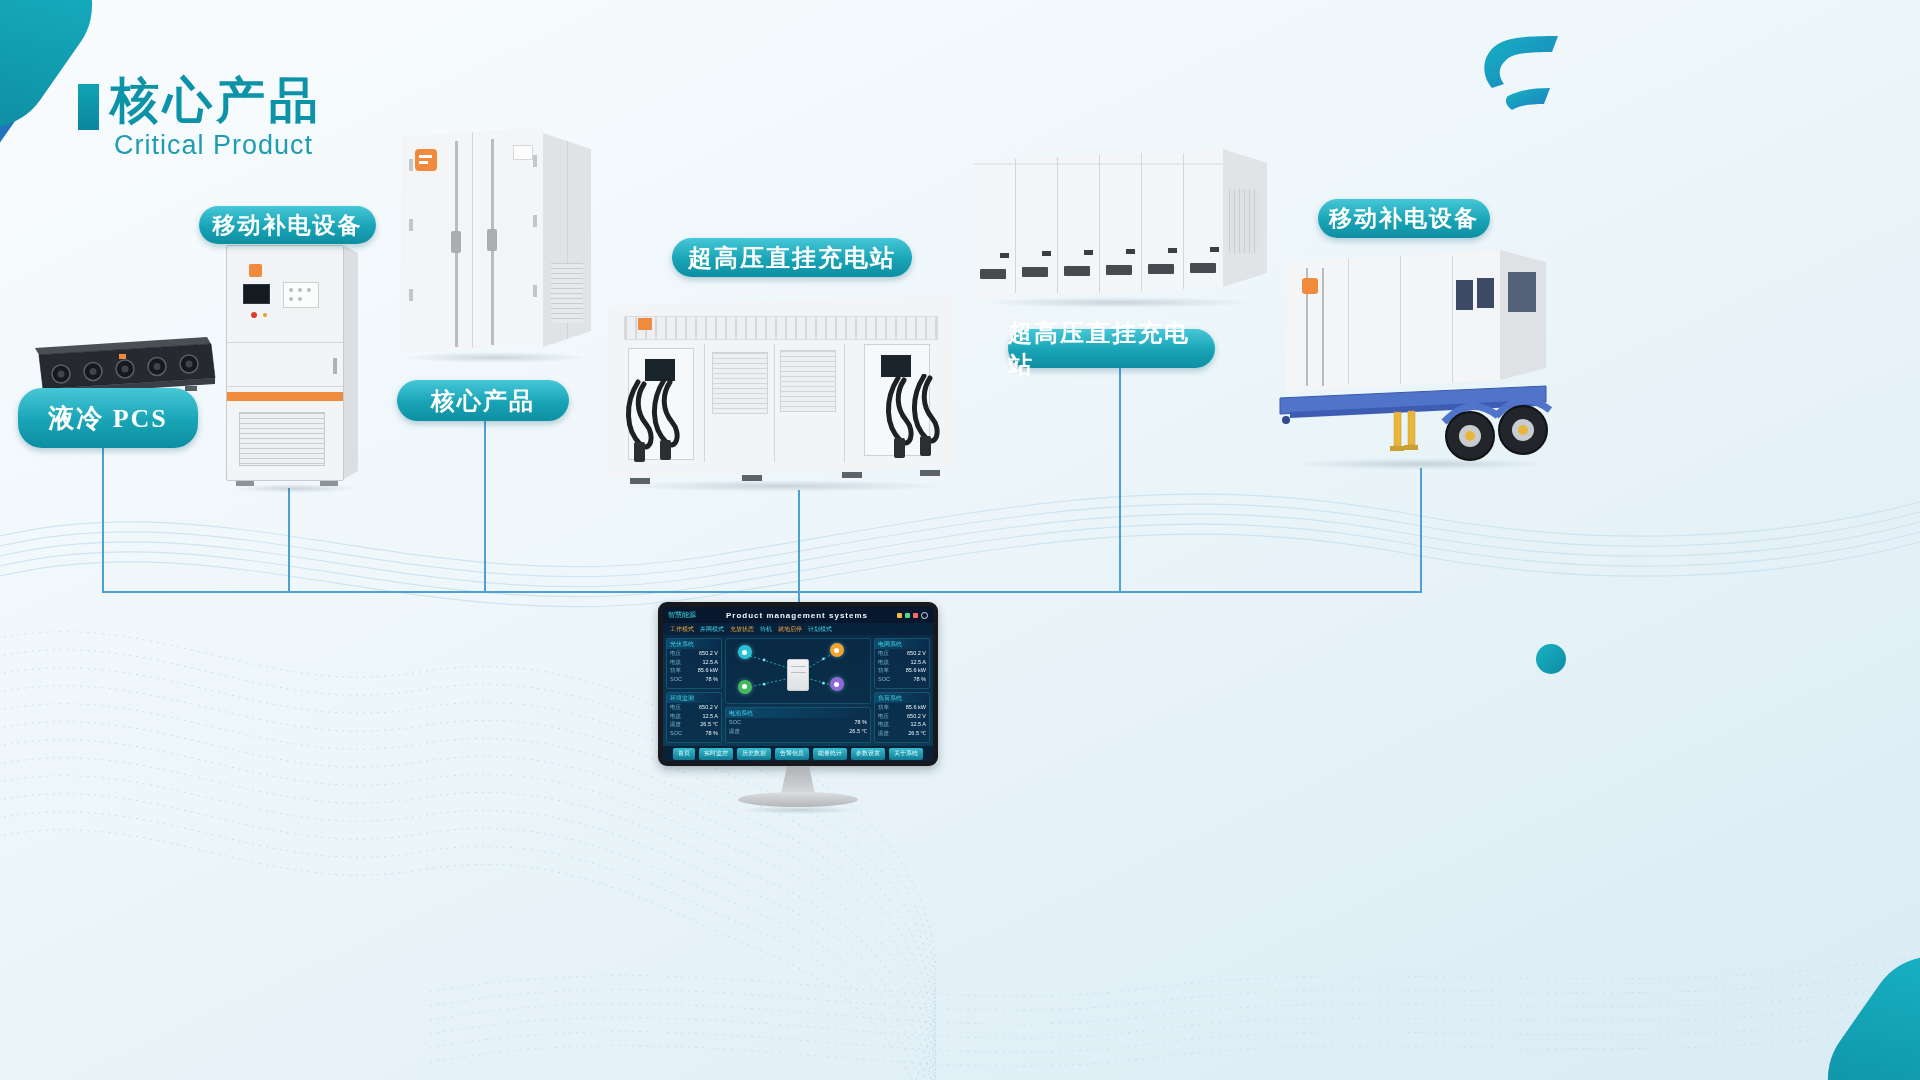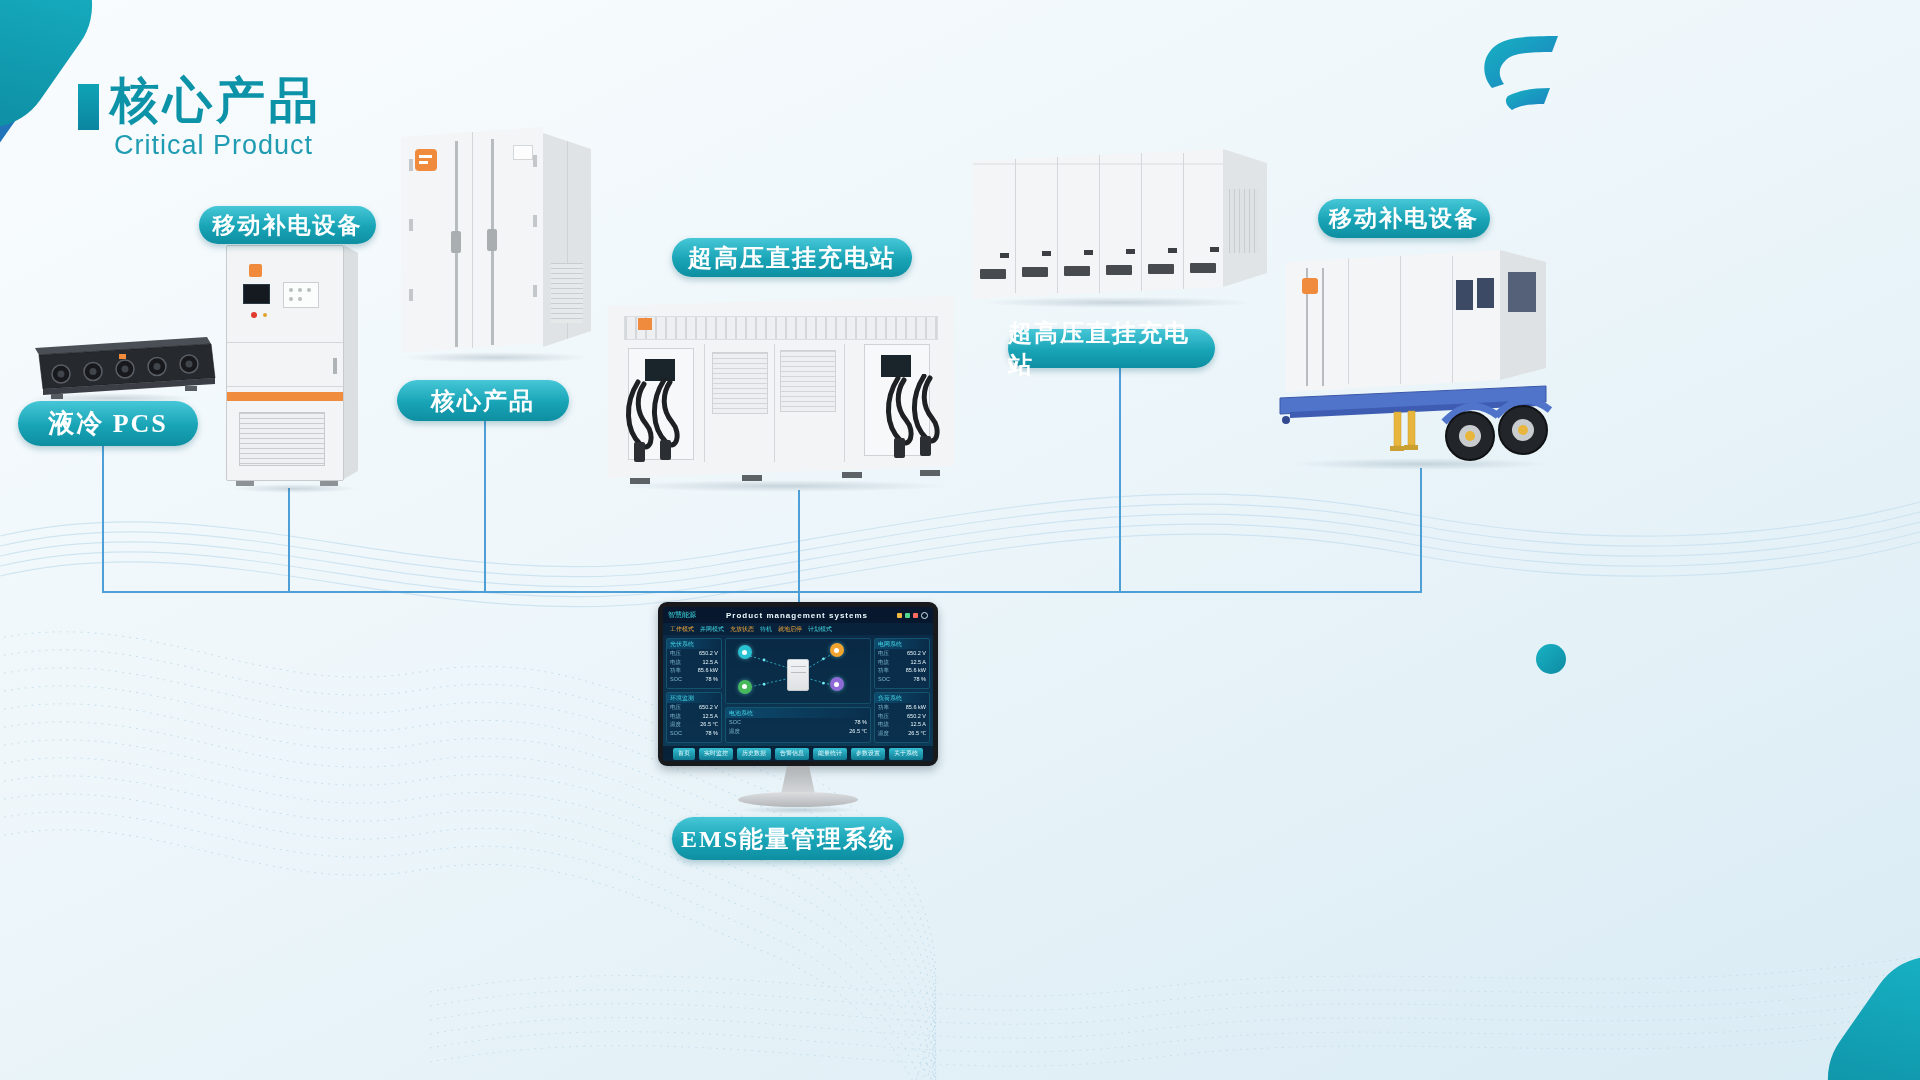--- a/index.html
+++ b/index.html
@@ -137,21 +137,21 @@
     <circle cx="34" cy="42" r="3.5" fill="#40454c"></circle>
       <circle cx="66" cy="39.5" r="3.5" fill="#40454c"></circle>
     <circle cx="98" cy="37" r="3.5" fill="#40454c"></circle>
       <circle cx="130" cy="34.5" r="3.5" fill="#40454c"></circle>
     <circle cx="162" cy="32" r="3.5" fill="#40454c"></circle>
     <rect x="92" y="22" width="7" height="5" fill="#f08a3c"></rect>
     <polygon points="16,57 188,46 188,52 16,63" fill="#3b3f45"></polygon>
     <rect x="24" y="62" width="12" height="5" fill="#575c63"></rect>
       <rect x="158" y="54" width="12" height="5" fill="#575c63"></rect>
   </svg>
-  <div class="pill" style="left:18px;top:401px;width:180px;height:45px;font-size:26px;">液冷 PCS</div>
+  <div class="pill" style="left:18px;top:388px;width:180px;height:60px;font-size:26px;">液冷 PCS</div>
 
   <div class="shadow" style="left:232px;top:484px;width:126px;height:9px;"></div>
   <div class="a" style="left:224px;top:240px;width:138px;height:250px;">
     <div class="a" style="left:120px;top:5px;width:14px;height:234px;background:#dcdfe1;clip-path:polygon(0 0,14px 8px,14px 226px,0 234px);"></div>
     <div class="a" style="left:2px;top:5px;width:118px;height:236px;background:#f3f4f5;border:1px solid #c7cbcd;border-radius:2px;box-sizing:border-box;">
       <div class="a" style="left:22px;top:18px;width:13px;height:13px;background:#f08a3c;border-radius:2px;"></div>
       <div class="a" style="left:16px;top:38px;width:27px;height:20px;background:#141a1f;border:1px solid #2a3a44;box-sizing:border-box;"></div>
       <div class="a" style="left:56px;top:36px;width:36px;height:26px;background:#fbfcfc;border:1px solid #ccd0d2;box-sizing:border-box;">
         <div class="a" style="left:5px;top:5px;width:4px;height:4px;border-radius:50%;background:#b8bdbf;"></div>
         <div class="a" style="left:14px;top:5px;width:4px;height:4px;border-radius:50%;background:#b8bdbf;"></div>
@@ -454,15 +454,14 @@
           <span class="scr-btn">告警信息</span>
           <span class="scr-btn">能量统计</span>
           <span class="scr-btn">参数设置</span>
           <span class="scr-btn">关于系统</span>
         </div>
       </div>
     </div>
     <div class="monitor-stand"></div>
     <div class="monitor-base"></div>
   </div>
-  <div class="pill" style="left:672px;top:817px;width:232px;height:43px;font-size:24px;">EMS能量管理系统</div>
 
 </div>
 
 </body></html>

